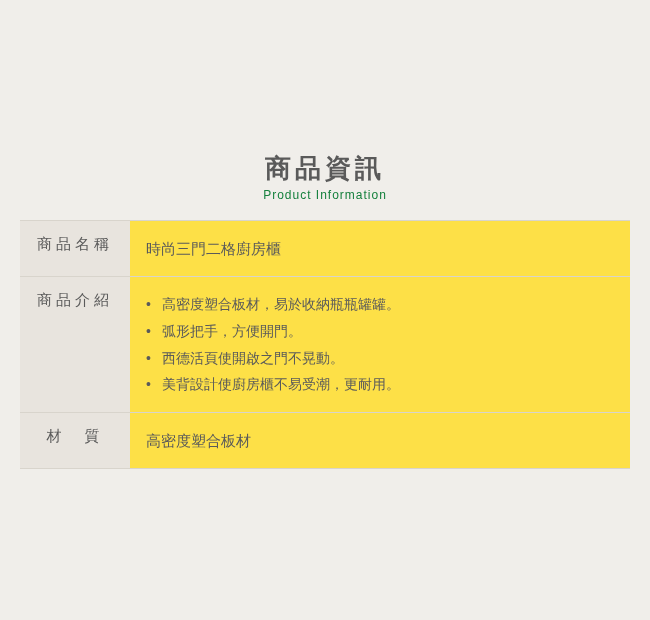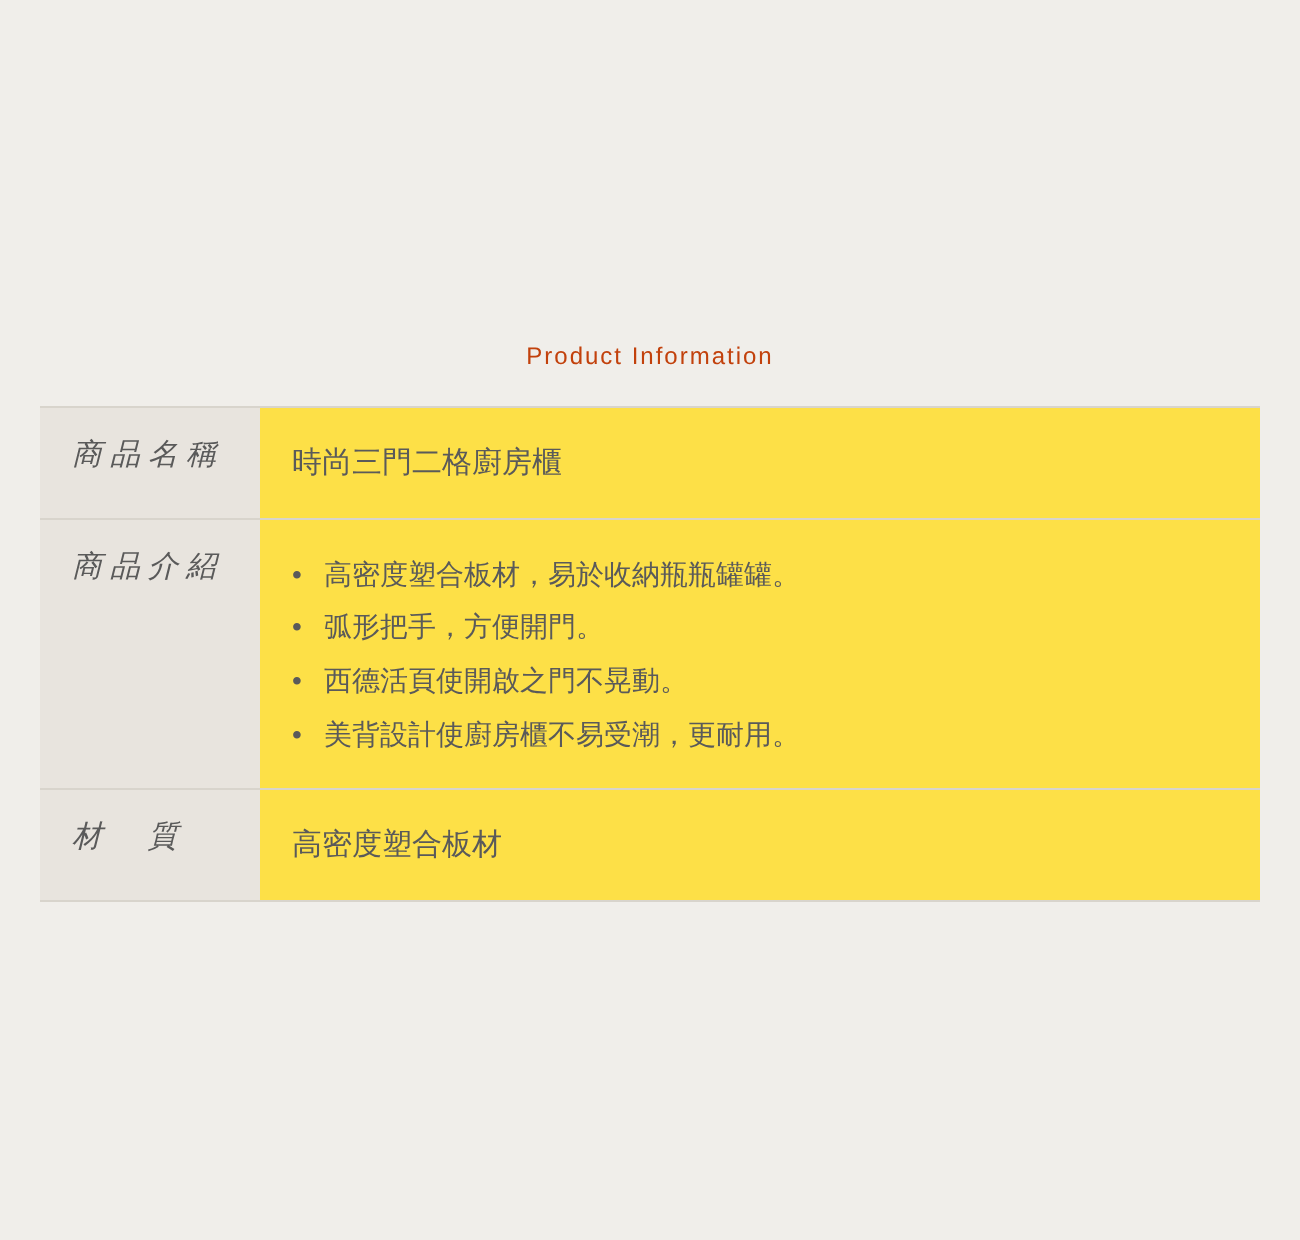--- a/index.html
+++ b/index.html
@@ -32,21 +32,21 @@
     .header-title {
       font-size: 26px;
       font-weight: bold;
       color: #5a5a5a;
       letter-spacing: 4px;
       display: block;
     }
 
     .header-subtitle {
       font-size: 12px;
-      color: #c2410c;
+      color: #15803d;
       letter-spacing: 1px;
       display: block;
       margin-top: 2px;
     }
 
     .info-table {
       width: 100%;
       border-collapse: collapse;
     }
 
@@ -61,26 +61,26 @@
     .info-table td {
       padding: 14px 16px;
       vertical-align: top;
       color: #5a5a5a;
       font-size: 15px;
     }
 
     .label-cell {
       width: 110px;
       background-color: #e8e4de;
+      text-align: center;
       vertical-align: middle;
       font-size: 15px;
       letter-spacing: 4px;
       color: #6a6a6a;
       white-space: nowrap;
-      font-style: italic;
     }
 
     .value-cell {
       background-color: #fde047;
       vertical-align: middle;
       line-height: 1.8;
       color: #5a5a5a;
     }
 
     .bullet-list {
@@ -101,20 +101,21 @@
       content: '•';
       position: absolute;
       left: 0;
     }
   </style>
 </head>
 <body>
 
 <div class="container">
   <div class="header">
+    <span class="header-title">商品資訊</span>
     <span class="header-subtitle">Product Information</span>
   </div>
 
   <table class="info-table">
     <tbody id="table-body">
     <tr>
           <td class="label-cell">商品名稱</td>
           <td class="value-cell">時尚三門二格廚房櫃</td>
         </tr>
         <tr>

